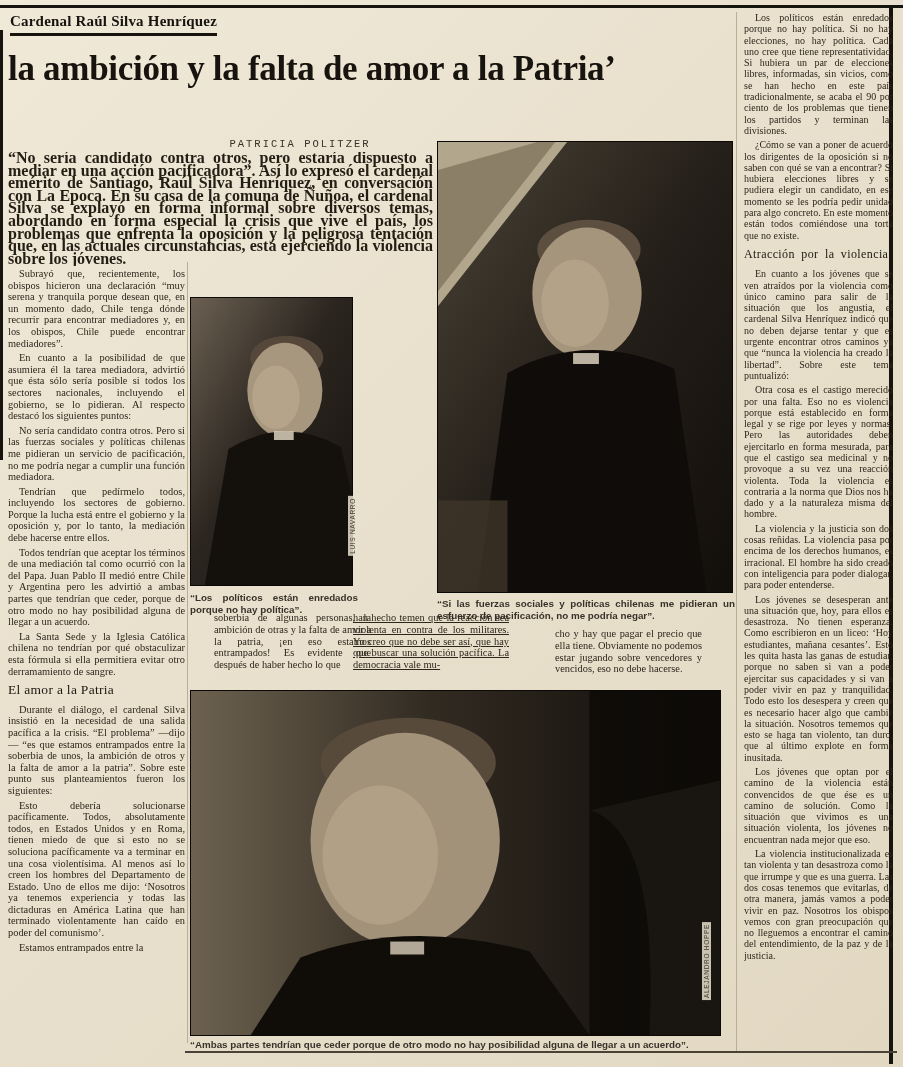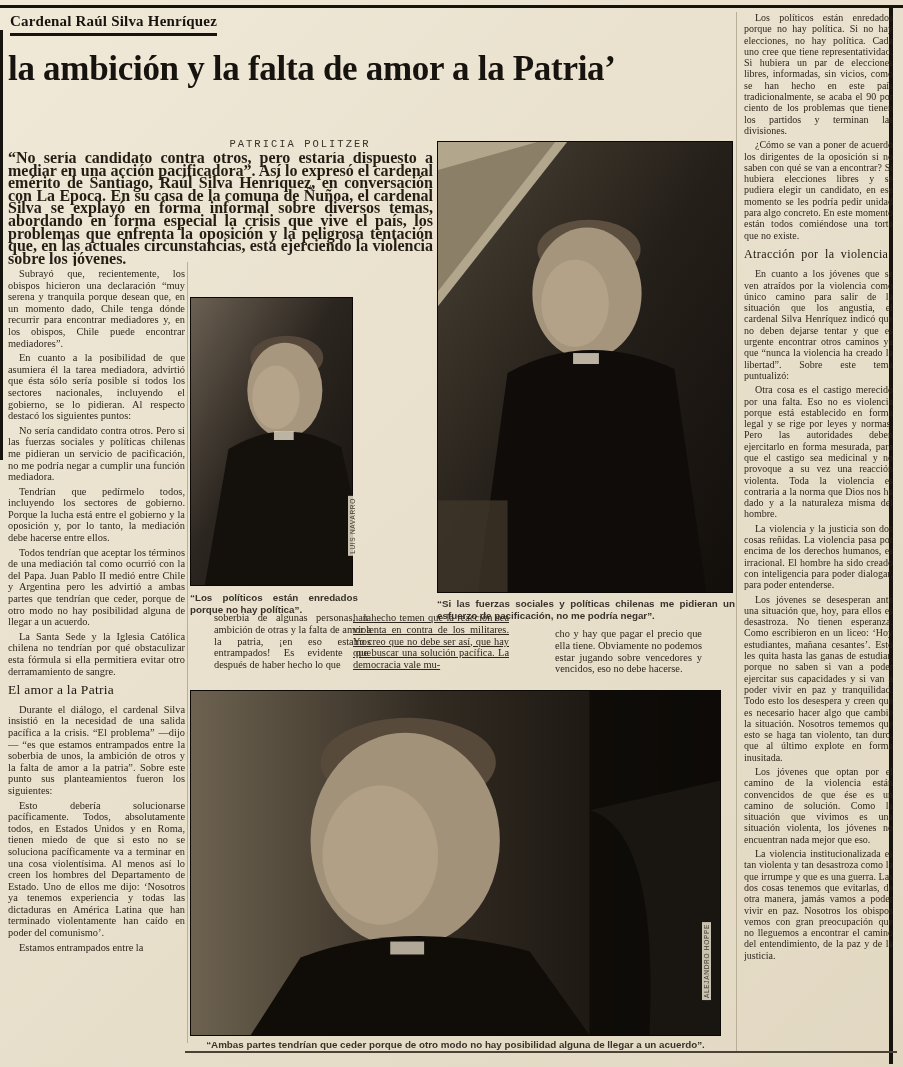--- a/index.html
+++ b/index.html
@@ -48,21 +48,21 @@
   .photo svg { display:block; width:100%; height:100%; }
   .photo1 { left:190px; top:297px; width:163px; height:289px; }
   .photo2 { left:437px; top:141px; width:296px; height:452px; }
   .photo3 { left:190px; top:690px; width:531px; height:346px; }
   .caption {
     position:absolute; font-family:"Liberation Sans", sans-serif; font-weight:bold;
     font-size:9.8px; line-height:11.6px; color:#39322a; text-align:justify;
   }
   .cap1 { left:190px; top:592px; width:168px; }
   .cap2 { left:437px; top:598px; width:298px; }
-  .cap3 { left:190px; top:1039px; width:531px; text-align:center; }
+  .cap3 { left:190px; top:1039px; width:531px; text-align:left; }
   .credit {
     position:absolute; font-family:"Liberation Sans", sans-serif; font-size:6.5px;
     letter-spacing:0.7px; color:#453d31; writing-mode:vertical-rl; transform:rotate(180deg);
     background:rgba(232,224,206,0.85); padding:2px 1px; line-height:7px;
   }
   .credit1 { left:348px; top:496px; }
   .credit2 { left:702px; top:922px; }
 </style>
 </head>
 <body>

